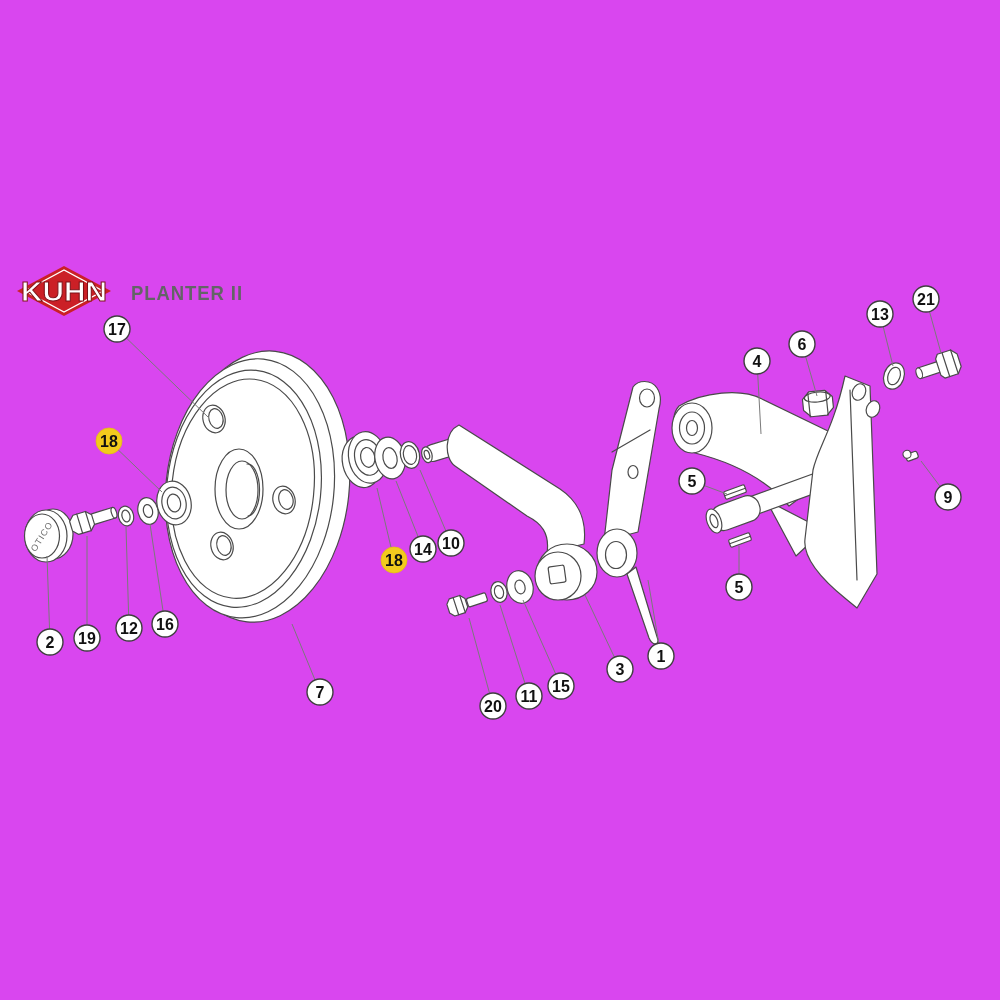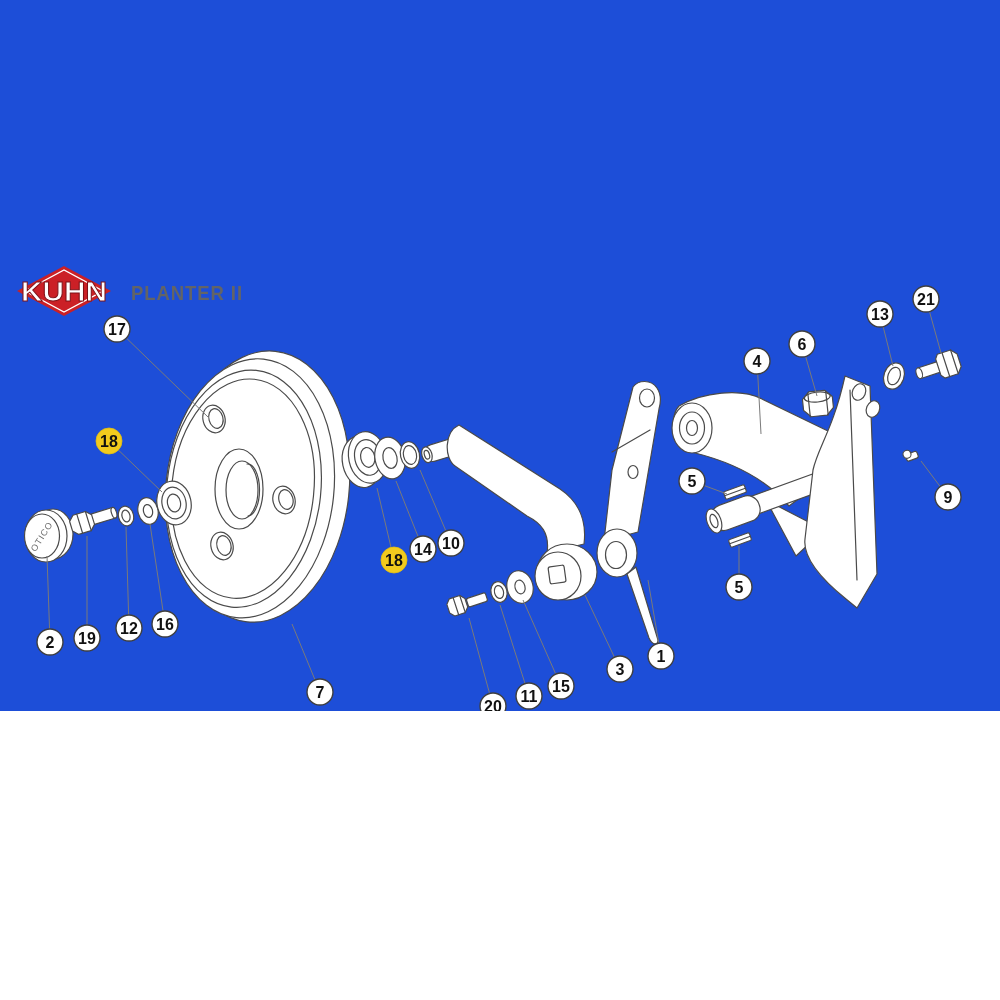--- a/index.html
+++ b/index.html
@@ -1,17 +1,17 @@
 <!DOCTYPE html>
 <html><head>
 <meta charset="utf-8">
 <title>Parts Diagram</title>
 <style>
   html,body{margin:0;padding:0;background:#ffffff;}
-  .page{position:relative;width:1000px;height:711px;background:#1d4ed8;overflow:hidden;
+  .page{position:relative;width:1000px;height:1000px;background:#d946ef;overflow:hidden;
         font-family:"Liberation Sans",sans-serif;}
   #diagram-svg{position:absolute;left:0;top:0;width:1000px;height:1000px;}
   .art{fill:#ffffff;stroke:#4a4a4a;stroke-width:1.2;stroke-linejoin:round;stroke-linecap:round;}
   .art line{stroke:#4a4a4a;}
   .leader{stroke:#7a7a7a;stroke-width:1;}
   .bubble{fill:#ffffff;stroke:#3f3f3f;stroke-width:1.4;}
   .bubble.hl{stroke:#e3bf10;stroke-width:0.8;}
   .bubble-label{font-family:"Liberation Sans",sans-serif;font-weight:bold;font-size:16px;
                 fill:#111111;text-anchor:middle;}
   .logo-kuhn-text{font-family:"Liberation Sans",sans-serif;font-weight:bold;}

